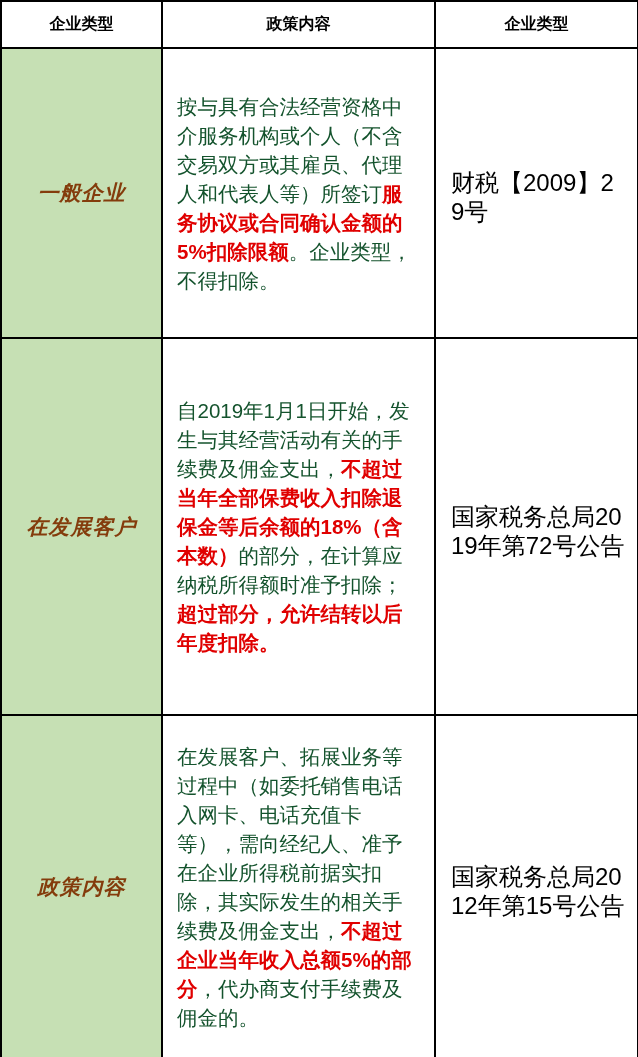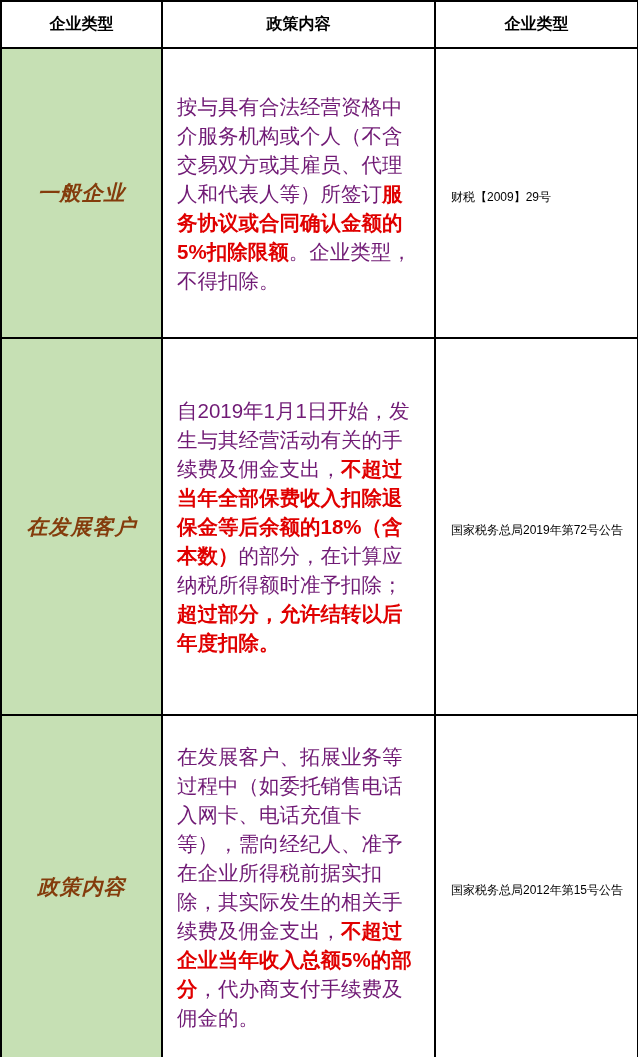--- a/index.html
+++ b/index.html
@@ -67,30 +67,30 @@
     text-align: left;
   }
   td.content-cell .content-text {
     font-size: 20.5px;
     line-height: 29px;
     color: #000000;
     padding: 2px 3px 2px 4px;
     word-break: break-all;
     overflow-wrap: anywhere;
   }
-  .seg-normal { color: #701a75; font-weight: normal; }
+  .seg-normal { color: #14532d; font-weight: normal; }
   .seg-red-bold { color: var(--red); font-weight: bold; }
 
   td.doc-cell {
     background: #ffffff;
     text-align: left;
   }
   td.doc-cell .doc-text {
     display: block;
-    font-size: 12px;
+    font-size: 24px;
     line-height: 29px;
     color: #000000;
     padding: 2px 2px 2px 5px;
     word-break: break-all;
     overflow-wrap: anywhere;
     margin-top: 8px;
   }
 </style>
 </head>
 <body>

